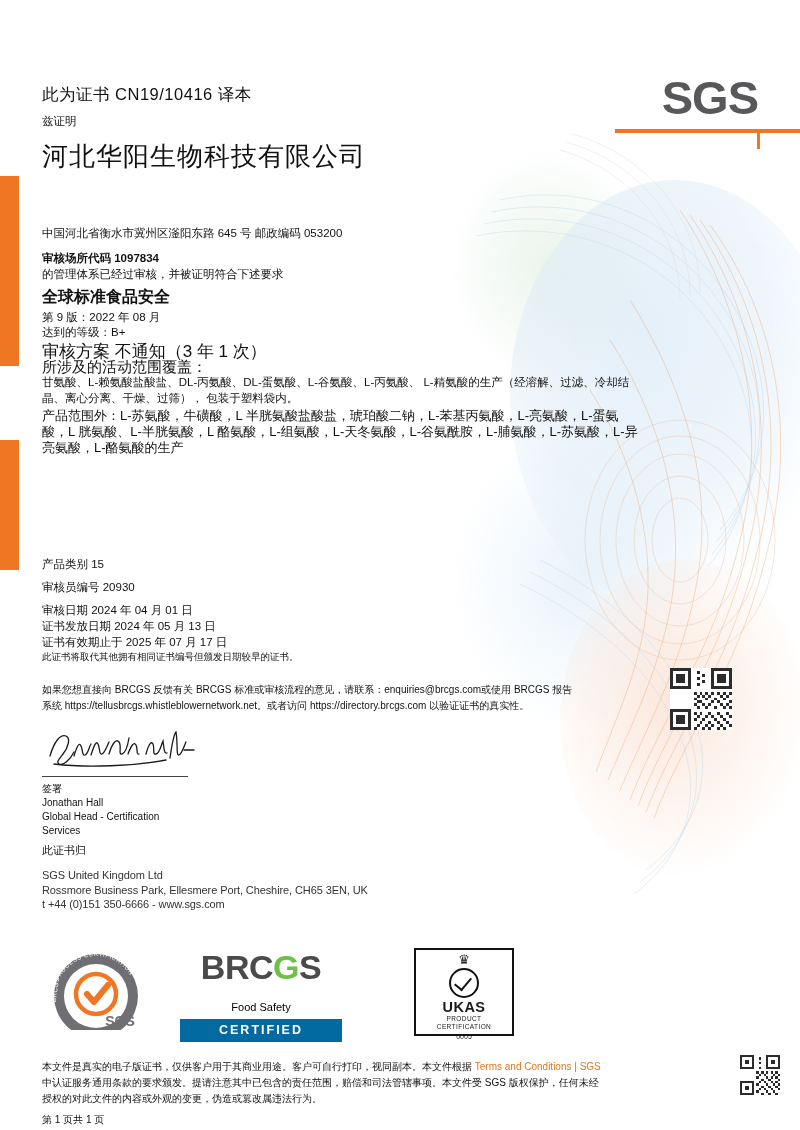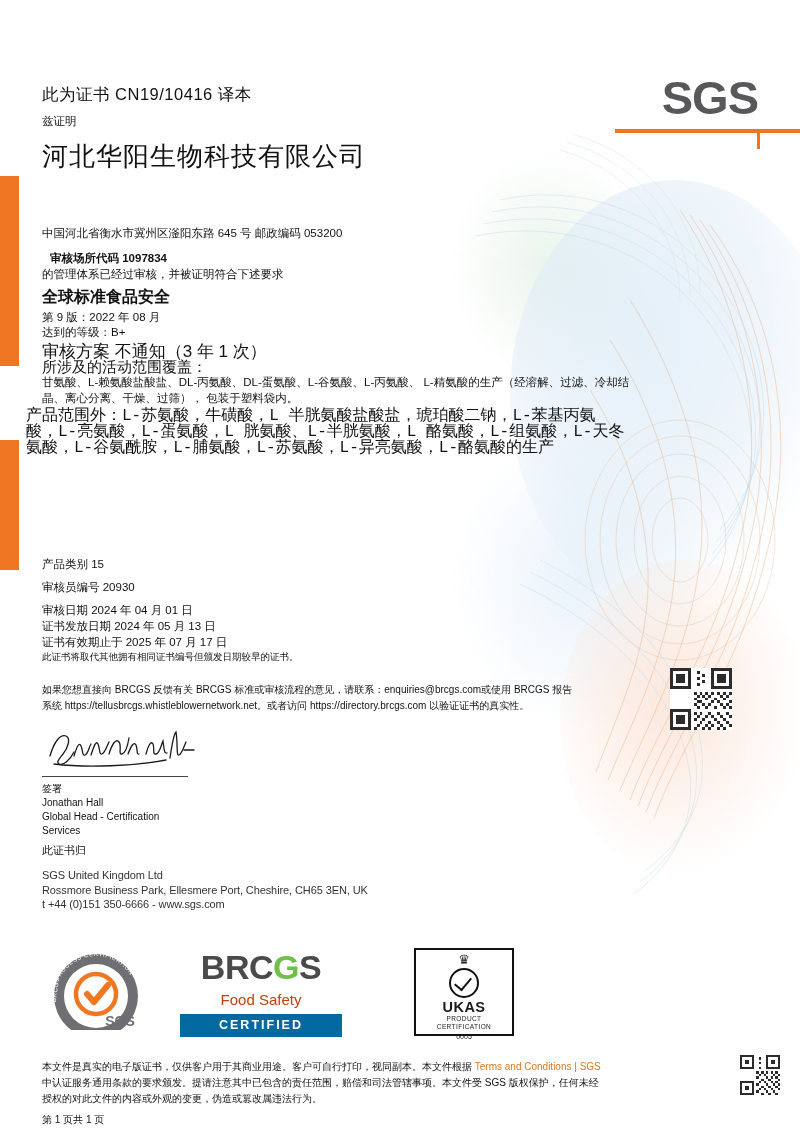--- a/index.html
+++ b/index.html
@@ -128,21 +128,21 @@
   }
   .address {
     position: absolute;
     left: 42px;
     top: 226px;
     font-size: 11.5px;
     color: #111;
   }
   .site-code {
     position: absolute;
-    left: 50px;
+    left: 42px;
     top: 251px;
     font-size: 11.5px;
     font-weight: bold;
     color: #111;
     text-align: center;
   }
   .assessed {
     position: absolute;
     left: 42px;
     top: 267px;
@@ -189,27 +189,26 @@
     position: absolute;
     left: 42px;
     top: 374px;
     width: 600px;
     font-size: 11.5px;
     line-height: 16px;
     color: #111;
   }
   .exclusions {
     position: absolute;
-    left: 26px;
+    left: 42px;
     top: 390px;
     width: 600px;
-    font-size: 16px;
+    font-size: 13px;
     line-height: 16px;
     color: #111;
-    font-family: Liberation Mono, monospace;
   }
 
   .meta-block {
     position: absolute;
     left: 42px;
     top: 556px;
     font-size: 11.5px;
     line-height: 16px;
     color: #111;
   }
@@ -297,23 +296,23 @@
   }
   .brcgs-word {
     font-size: 34px;
     font-weight: bold;
     letter-spacing: -0.5px;
     color: #4a4a4a;
     line-height: 1;
   }
   .brcgs-word .g { color: #6fbf4a; }
   .brcgs-food {
-    font-size: 15px;
-    color: #c2410c;
-    margin-top: 7px;
+    font-size: 11px;
+    color: #000000;
+    margin-top: 17px;
   }
   .brcgs-certified {
     margin-top: 6px;
     background: #0369a1;
     color: #fff;
     font-size: 12.5px;
     font-weight: bold;
     letter-spacing: 2px;
     padding: 4px 0 5px;
   }

